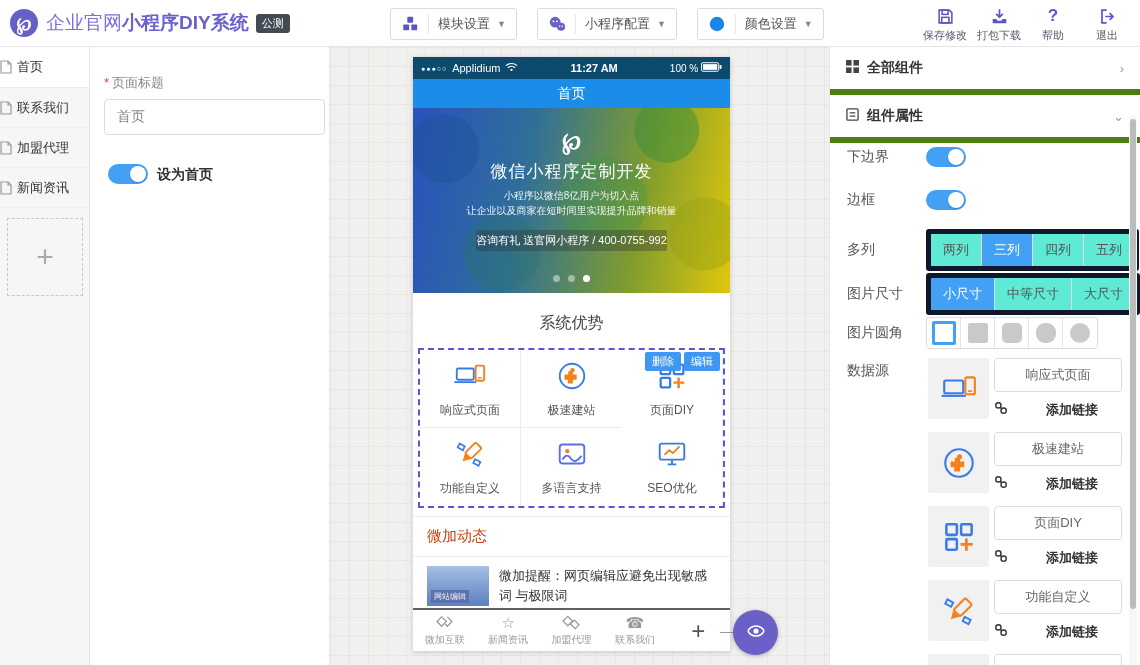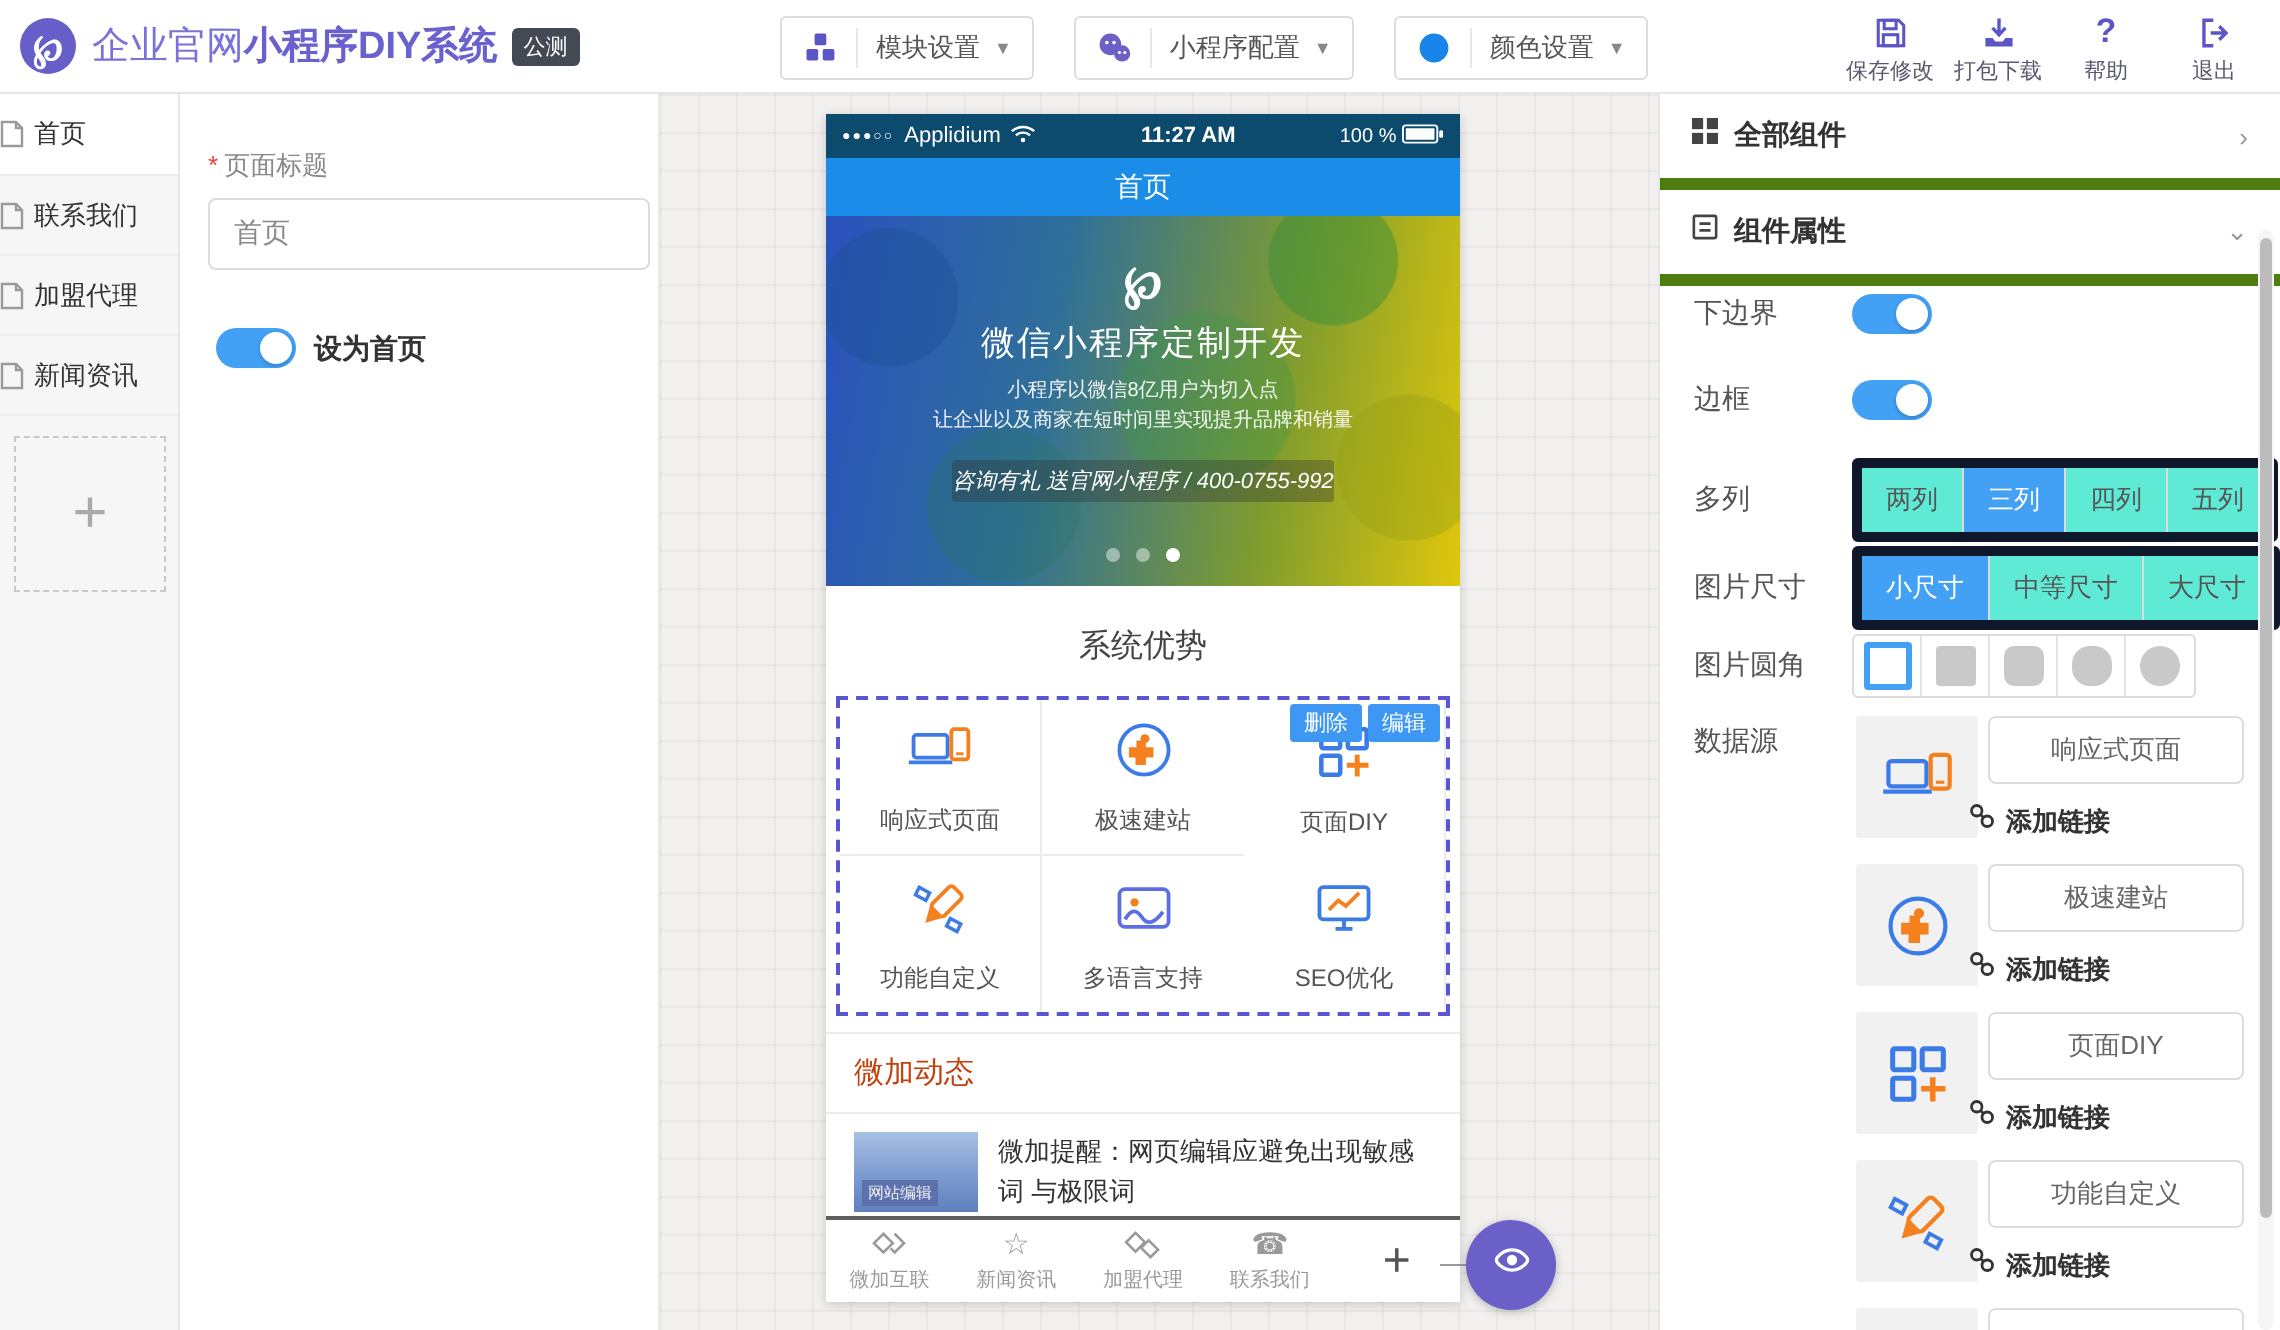--- a/index.html
+++ b/index.html
@@ -59,21 +59,21 @@
     background:
      radial-gradient(circle at 80% 12%, rgba(50,140,60,.45) 0 32px, transparent 33px),
      radial-gradient(circle at 60% 50%, rgba(60,150,70,.32) 0 44px, transparent 45px),
      radial-gradient(circle at 28% 78%, rgba(40,115,95,.30) 0 38px, transparent 39px),
      radial-gradient(circle at 92% 68%, rgba(150,160,20,.40) 0 36px, transparent 37px),
      radial-gradient(circle at 10% 22%, rgba(30,80,150,.45) 0 34px, transparent 35px),
      linear-gradient(100deg,#2a51bd 0%,#2f6f9a 35%,#7f9c2e 70%,#e0c70c 100%);}
   .banner .blogo{margin-top:16px;font-size:23px;font-family:"DejaVu Serif",serif;font-weight:bold;}
   .banner .btitle{font-size:17px;margin-top:4px;letter-spacing:1px;}
   .banner .bsub{font-size:10px;opacity:.92;margin-top:6px;line-height:1.45;}
-  .banner .bpill{display:inline-block;margin-top:12px;background:rgba(50,50,50,.35);border-radius:2px;padding:3px 0;font-size:11px;font-style:italic;}
+  .banner .bpill{display:inline-block;margin-top:12px;background:rgba(50,50,50,.35);border-radius:2px;padding:3px 0;font-size:11px;}
   .banner .bdots{position:absolute;left:0;right:0;bottom:7px;text-align:center;}
   .banner .bdots i{display:inline-block;width:7px;height:7px;border-radius:50%;background:rgba(255,255,255,.45);margin:0 4px;}
   .banner .bdots i.on{background:#fff;}
   .adv{flex:none;}
   .adv-title{text-align:center;font-size:16px;color:#444;padding:20px 0 14px;}
   .adv-grid{margin:0 5px;position:relative;border:2px dashed #5a55d2;display:grid;grid-template-columns:1fr 1fr 1fr;background:#fff;}
   .adv-cell{height:78px;display:flex;flex-direction:column;align-items:center;justify-content:center;border-right:1px solid #ececec;border-bottom:1px solid #ececec;cursor:pointer;}
   .adv-cell:nth-child(3n){border-right:none;}
   .adv-cell:nth-child(n+4){border-bottom:none;}
   .adv-cell .lbl{font-size:12px;color:#555;margin-top:5px;}
@@ -107,21 +107,21 @@
   .seg span.on{background:#42a0f5;color:#fff;}
   .radius-strip{display:inline-flex;border:1px solid #dcdcdc;border-radius:3px;overflow:hidden;}
   .radius-cell{width:34px;height:30px;display:flex;align-items:center;justify-content:center;border-right:1px solid #e4e4e4;cursor:pointer;}
   .radius-cell:last-child{border-right:none;}
   .radius-cell .sw{width:20px;height:20px;background:#c9c9c9;}
   .radius-cell.sel .sw{background:#fff;border:3px solid #42a0f5;width:24px;height:24px;border-radius:2px;}
   .ds-label{position:absolute;left:17px;top:315px;font-size:14px;color:#555;}
   .ds-item{position:absolute;left:98px;width:200px;height:62px;}
   .ds-thumb{position:absolute;left:0;top:0;width:61px;height:61px;background:#f1f1f1;border-radius:2px;display:flex;align-items:center;justify-content:center;}
   .ds-input{position:absolute;left:66px;top:0;width:128px;height:34px;border:1px solid #dcdcdc;border-radius:4px;font-size:13px;color:#666;text-align:center;outline:none;background:#fff;font-family:"Liberation Sans","DejaVu Sans",sans-serif;}
-  .ds-link{position:absolute;left:56px;top:43px;display:flex;align-items:center;cursor:pointer;}
+  .ds-link{position:absolute;left:66px;top:43px;display:flex;align-items:center;cursor:pointer;gap:33px;}
   .ds-link .txt{font-size:13px;font-weight:bold;color:#333;margin-left:5px;}
   .scrollbar{position:absolute;right:3px;top:68px;width:8px;height:550px;background:#f6f6f6;border-radius:4px;}
   .scroll-thumb{position:absolute;left:1px;top:4px;width:6px;height:490px;background:#bcbcbc;border-radius:3px;cursor:pointer;}
 </style>
 </head>
 <body>
 
 <div id="app">
 
   <div class="header">

